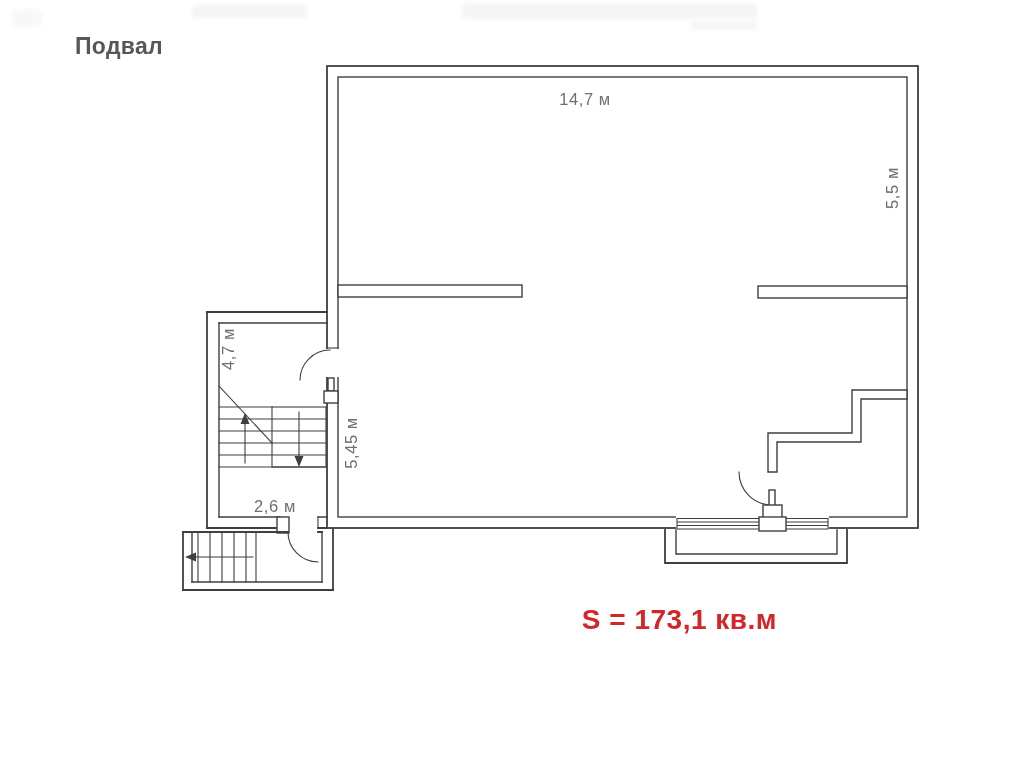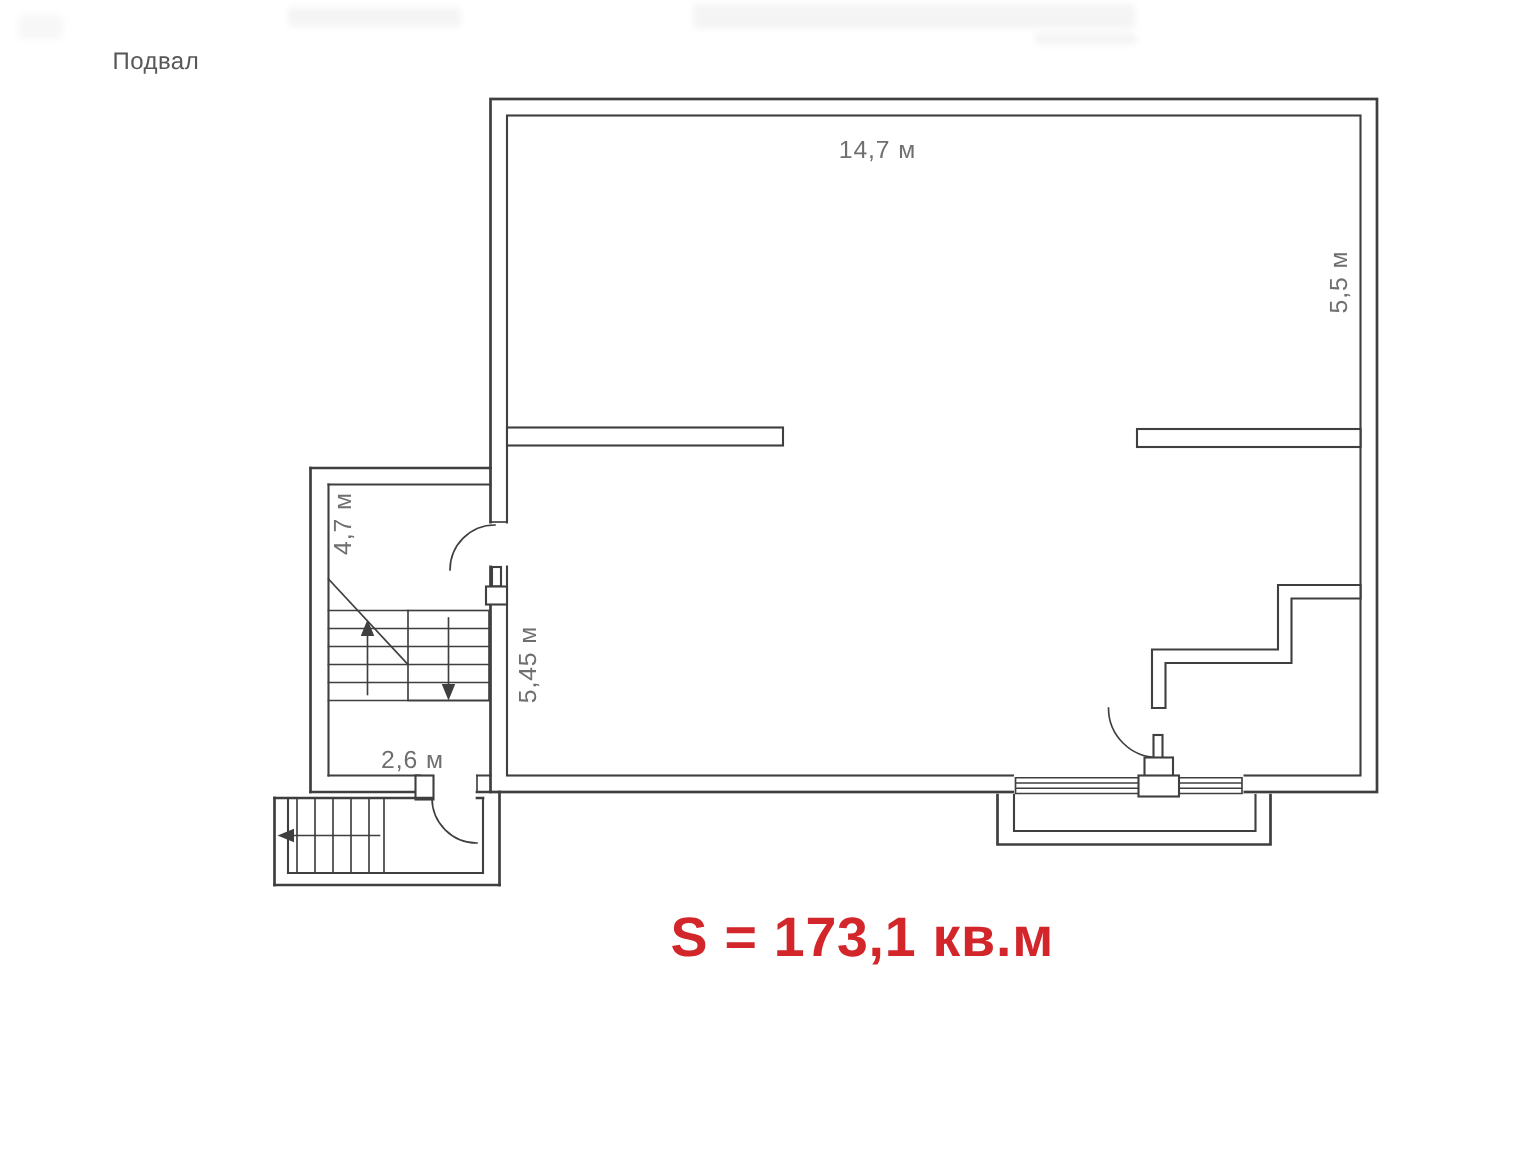--- a/index.html
+++ b/index.html
@@ -8,25 +8,25 @@
     --title-text:#575757;
     --area-text:#d2262b;
   }
   html,body{margin:0;padding:0;background:#fff;}
   .canvas{
     position:relative;width:1024px;height:768px;background:#ffffff;overflow:hidden;
     font-family:"Liberation Sans",sans-serif;
   }
   .title{
     position:absolute;left:75px;top:33px;
-    font-size:16px;font-weight:normal;color:var(--title-text);letter-spacing:.3px;
+    font-size:23px;font-weight:bold;color:var(--title-text);letter-spacing:.3px;
   }
   .area{
-    position:absolute;left:447px;top:604px;width:330px;text-align:left;
-    font-size:37px;font-weight:bold;color:var(--area-text);letter-spacing:.5px;
+    position:absolute;left:447px;top:604px;width:330px;text-align:right;
+    font-size:28px;font-weight:bold;color:var(--area-text);letter-spacing:.5px;
     white-space:nowrap;
   }
   .artifact{position:absolute;background:#9a9a9a;opacity:.10;filter:blur(2px);border-radius:3px;}
   .a1{left:192px;top:5px;width:115px;height:13px;}
   .a2{left:462px;top:3px;width:295px;height:16px;}
   .a3{left:690px;top:22px;width:68px;height:8px;}
   .a4{left:12px;top:10px;width:30px;height:16px;opacity:.07;}
   svg{position:absolute;left:0;top:0;}
   .w{stroke:var(--wall);fill:none;stroke-width:1.8;stroke-linecap:square;}
   .wi{stroke:var(--wall);fill:none;stroke-width:1.4;stroke-linecap:square;}

